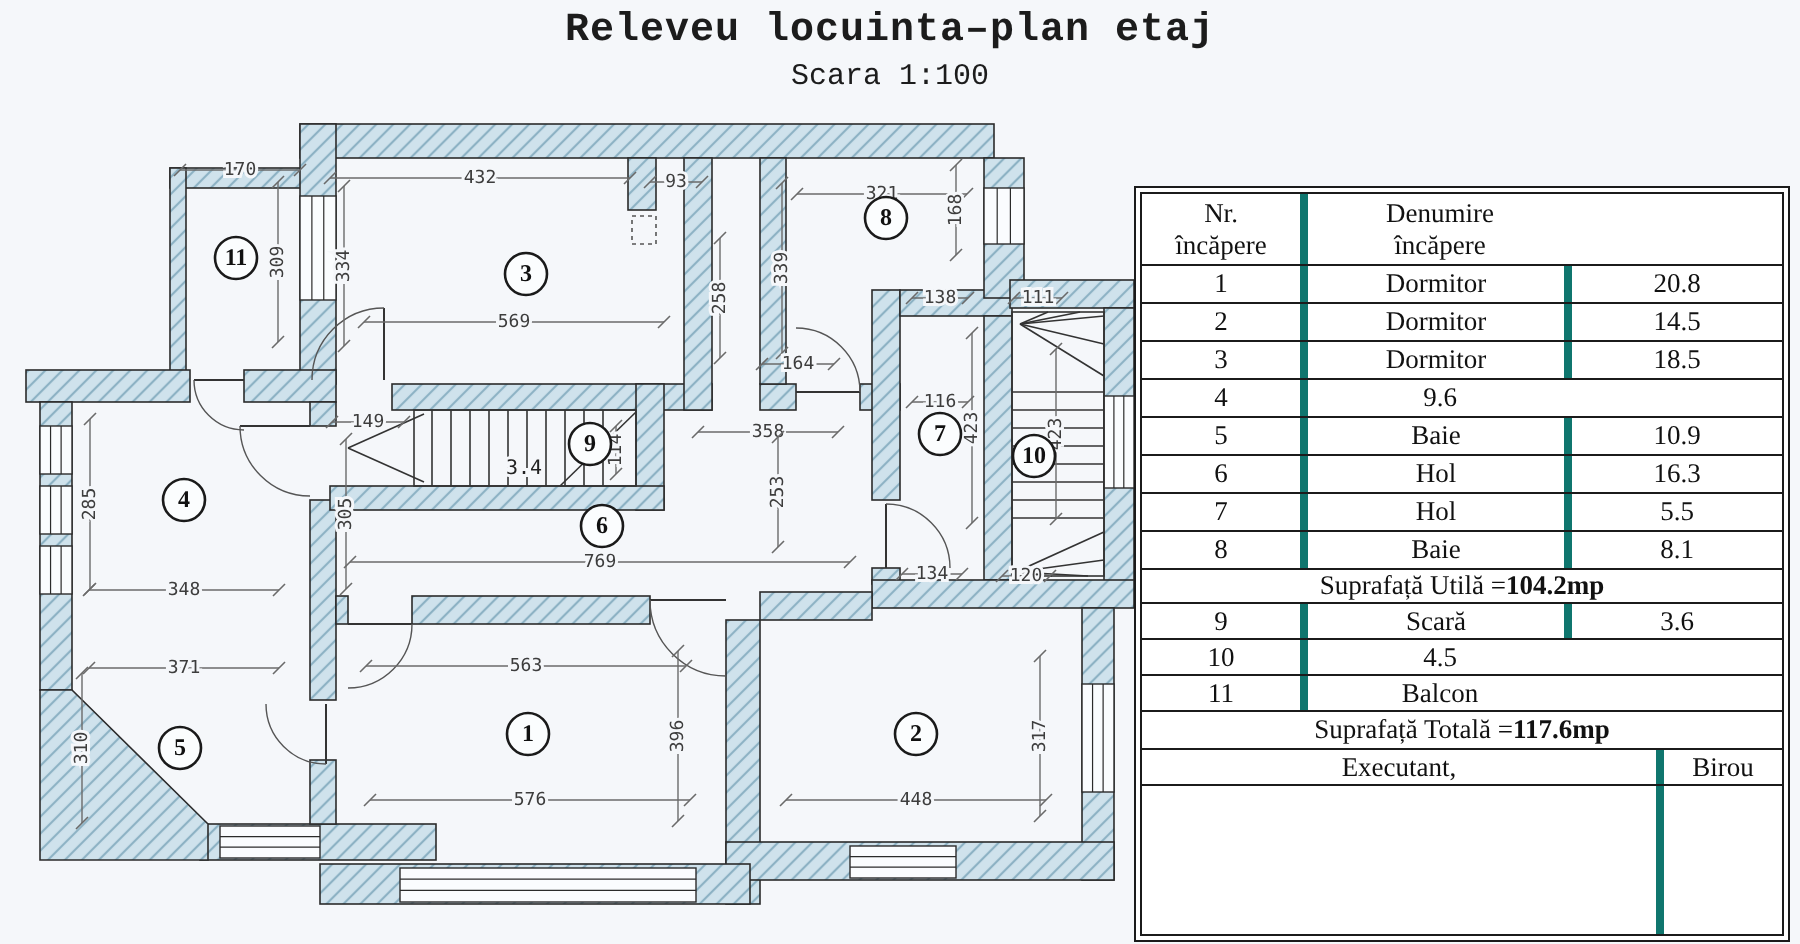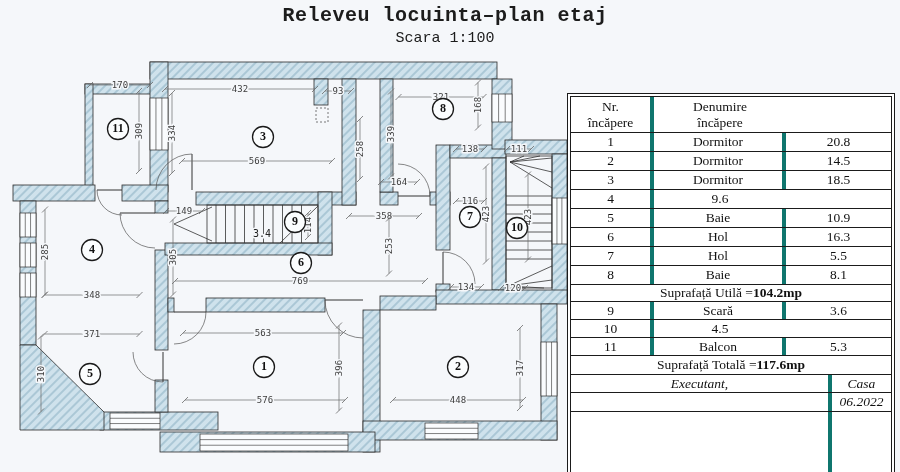--- a/index.html
+++ b/index.html
@@ -11,21 +11,21 @@
   .titleblock .t2{font-size:15px;font-weight:normal;margin-top:3px;}
   svg#plan{position:absolute;left:0;top:0;}
   
   .tbl{position:absolute;left:567px;top:93px;width:322px;background:#fff;
        border:1.5px solid #1b1b1b;padding:2px;
        font-family:"Liberation Serif",serif;color:#111;}
   .tbl-in{border:1px solid #1b1b1b;}
   .trow{display:grid;grid-template-columns:83px 132px 1fr;border-bottom:1px solid #1b1b1b;}
   .trow:last-child{border-bottom:none;}
   .trow.merged{grid-template-columns:1fr;}
-  .trow.exec{grid-template-columns:261px 1fr;font-style:italic;}
+  .trow.exec{grid-template-columns:261px 1fr;}
   .tc{border-right:4px solid #0f766e;display:flex;align-items:center;justify-content:center;
       text-align:center;font-size:13.5px;line-height:1.15;padding:0 2px;}
   .tc:last-child{border-right:none;}
   .tc.hdr{font-size:13.5px;}
   .bold{font-weight:bold;}
 </style>
 </head>
 <body>
 
 <div class="paper"></div>
@@ -400,31 +400,26 @@
         <div class="tc ">Scară</div>
         <div class="tc ">3.6</div>
       </div>
       <div class="trow " style="height: 17px;">
         <div class="tc ">10</div>
         <div class="tc ">4.5</div>
       </div>
       <div class="trow " style="height: 17px;">
         <div class="tc ">11</div>
         <div class="tc ">Balcon</div>
-        <div class="tc ">5.3</div>
       </div>
       <div class="trow merged" style="height: 18px;">
         <div class="tc ">Suprafață Totală = <span class="bold">117.6mp</span></div>
       </div>
       <div class="trow exec" style="height: 17px;">
         <div class="tc ">Executant,</div>
-        <div class="tc ">Casa</div>
-      </div>
-      <div class="trow exec" style="height: 18px;">
-        <div class="tc "></div>
-        <div class="tc ">06.2022</div>
+        <div class="tc ">Birou</div>
       </div>
       <div class="trow exec" style="height: 74px;">
         <div class="tc "></div>
         <div class="tc "></div>
       </div>
     </div>
 </div>
 
 </body></html>

